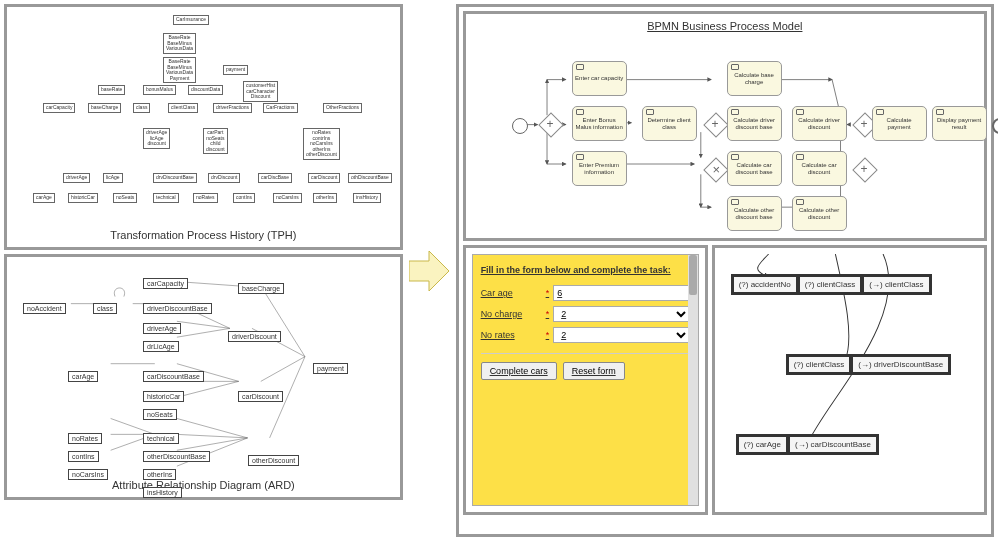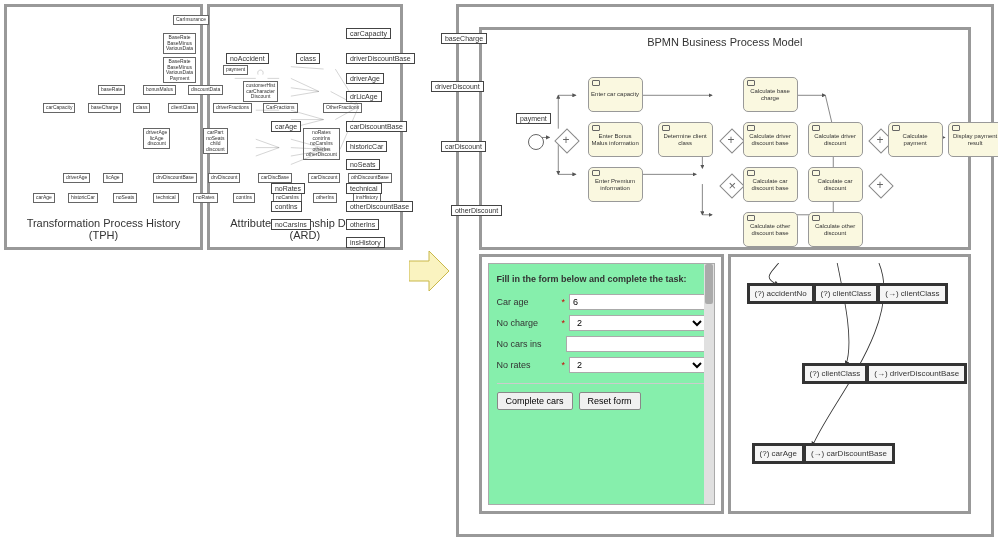--- a/index.html
+++ b/index.html
@@ -1,19 +1,19 @@
 <!DOCTYPE html>
 <html><head>
 <meta charset="utf-8">
 <style>
 * { box-sizing: border-box; margin: 0; padding: 0; }
 body { font-family: Arial, sans-serif; background: #fff; width: 998px; height: 541px; overflow: hidden; font-size: 8px; color: #333; }
 .outer { display: flex; width: 998px; height: 541px; gap: 4px; padding: 4px; }
-.left-col { width: 400px; display: flex; flex-direction: row; gap: 4px; }
-.right-col { width: 540px; display: flex; flex-direction: column; gap: 4px; border: 3px solid #999; padding: 20px; }
+.left-col { width: 400px; display: flex; flex-direction: column; gap: 4px; }
+.right-col { width: 540px; display: flex; flex-direction: column; gap: 4px; border: 3px solid #999; padding: 4px; text-decoration: underline; }
 .panel { border: 3px solid #999; background: #fff; padding: 6px; display: flex; flex-direction: column; }
 .panel-title { text-align: center; font-size: 11px; color: #333; margin-top: auto; padding-top: 4px; }
 .arrow-col { width: 45px; display: flex; align-items: center; justify-content: center; }
 .big-arrow { width: 40px; height: 50px; }
 
 
 .tph { height: 246px; }
 .tph-tree { flex: 1; position: relative; font-size: 5px; }
 .tph-node { position: absolute; border: 1px solid #666; background: #fff; padding: 1px 2px; text-align: center; line-height: 1.1; white-space: nowrap; }
 
@@ -31,21 +31,21 @@
 .bpmn-gw { position: absolute; width: 18px; height: 18px; border: 1px solid #888; background: #fff; transform: rotate(45deg); }
 .bpmn-gw.plus::after { content: "+"; position: absolute; transform: rotate(-45deg); left: 3px; top: 1px; font-size: 12px; color: #666; }
 .bpmn-gw.x::after { content: "×"; position: absolute; transform: rotate(-45deg); left: 4px; top: 0; font-size: 13px; color: #666; }
 .bpmn-ev { position: absolute; width: 16px; height: 16px; border: 1.5px solid #666; border-radius: 50%; background: #fff; }
 .bpmn-ev.end { border-width: 2.5px; }
 
 
 .bottom-row { display: flex; gap: 4px; height: 270px; }
 .form-panel { width: 245px; }
 .dts-panel { flex: 1; }
-.form-box { flex: 1; border: 1px solid #aaa; padding: 10px 8px; background: #86efac; font-size: 9px; overflow: hidden; position: relative; }
+.form-box { flex: 1; border: 1px solid #aaa; padding: 10px 8px; background: #fde047; font-size: 9px; overflow: hidden; position: relative; }
 .form-header { font-weight: bold; font-size: 9px; margin-bottom: 10px; }
 .form-row { display: flex; align-items: center; margin-bottom: 5px; }
 .form-row label { width: 65px; }
 .form-row .req { color: #c00; margin-right: 4px; }
 .form-row input[type=text], .form-row select { flex: 1; font-size: 9px; padding: 1px 3px; border: 1px solid #aaa; background: #fff; height: 16px; }
 .cb-row { margin-left: 70px; margin-bottom: 4px; display: flex; align-items: center; gap: 4px; }
 .cb-row input { width: 11px; height: 11px; }
 .btn-row { margin-top: 10px; padding-top: 8px; border-top: 1px solid #ccc; display: flex; gap: 6px; }
 .btn-row button { font-size: 9px; padding: 3px 8px; border: 1px solid #888; background: #f0f0f0; border-radius: 2px; }
 .scrolltrack { position: absolute; right: 0; top: 0; bottom: 0; width: 10px; background: #e0e0e0; }
@@ -273,25 +273,20 @@
                 <label>Car age</label>
                 <span class="req">*</span>
                 <input type="text" value="6" style="">
               </div>
               <div class="form-row">
                 <label>No charge</label>
                 <span class="req">*</span>
                 <select><option>2</option></select>
               </div>
               <div class="form-row">
-                <label>No cars ins</label>
-                <span class="req"></span>
-                <input type="text" style="">
-              </div>
-              <div class="form-row">
                 <label>No rates</label>
                 <span class="req">*</span>
                 <select><option>2</option></select>
               </div>
             </div>
           <div class="btn-row">
             <button>Complete cars</button>
             <button>Reset form</button>
           </div>
         </div>

